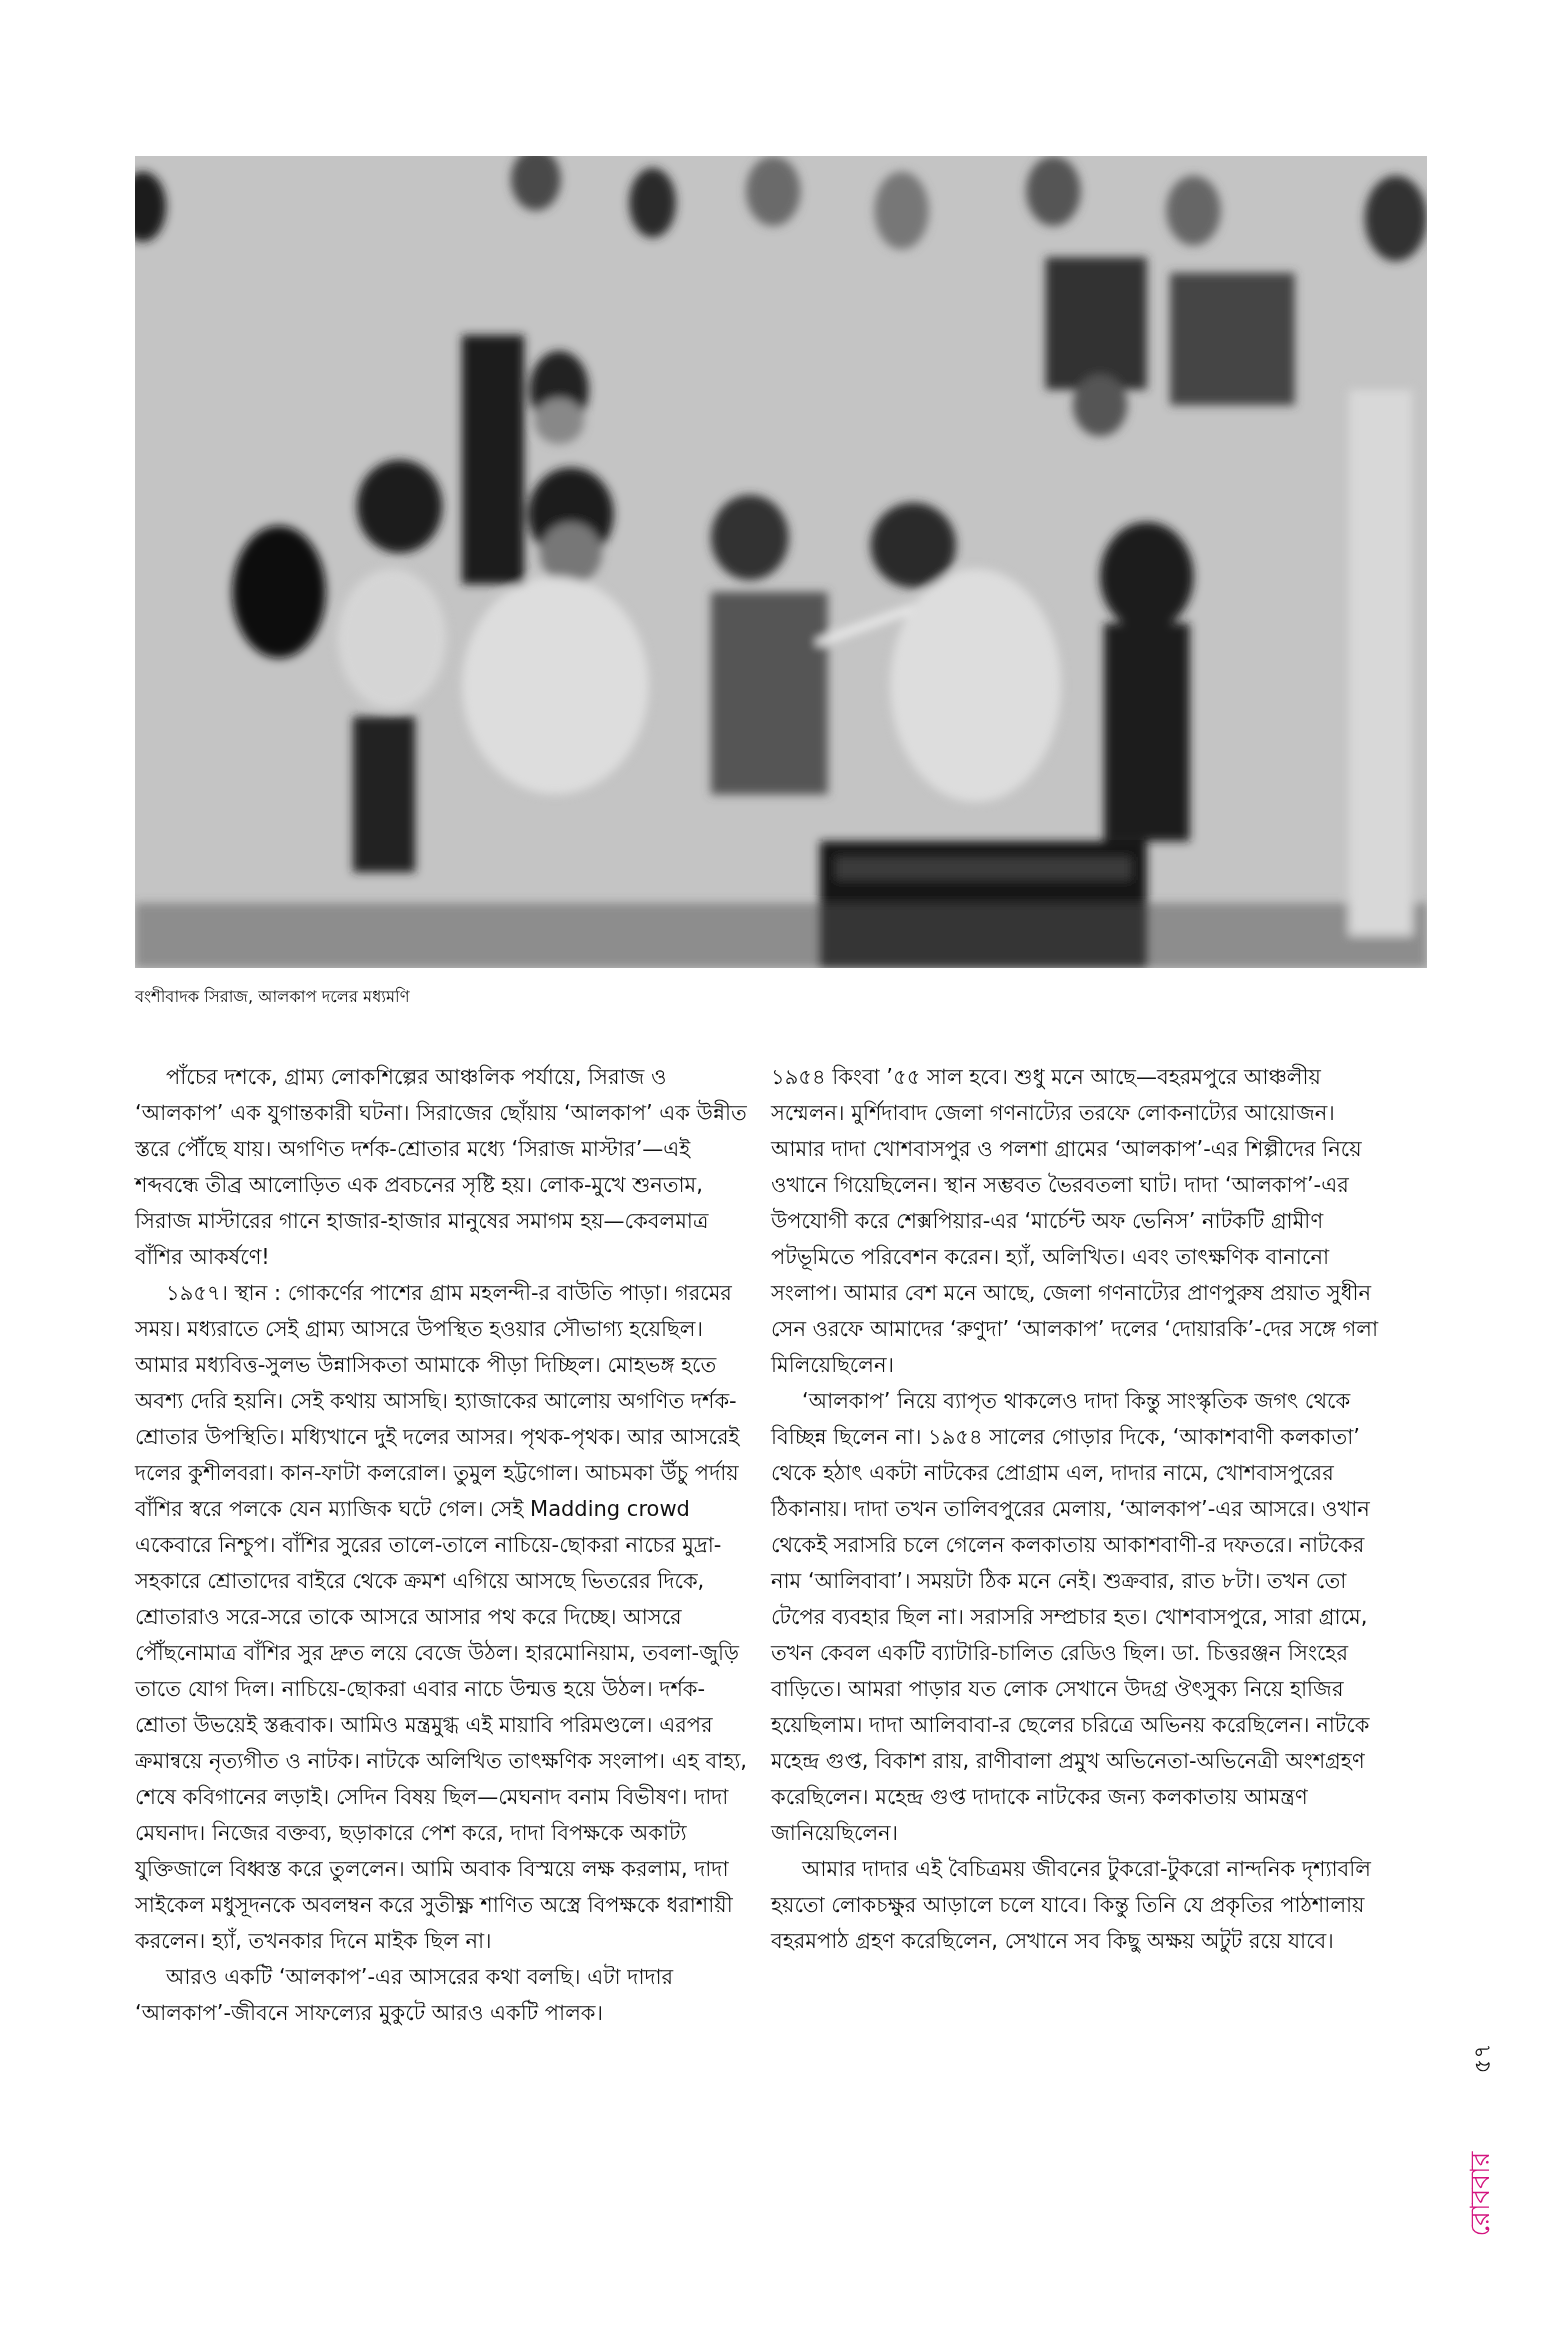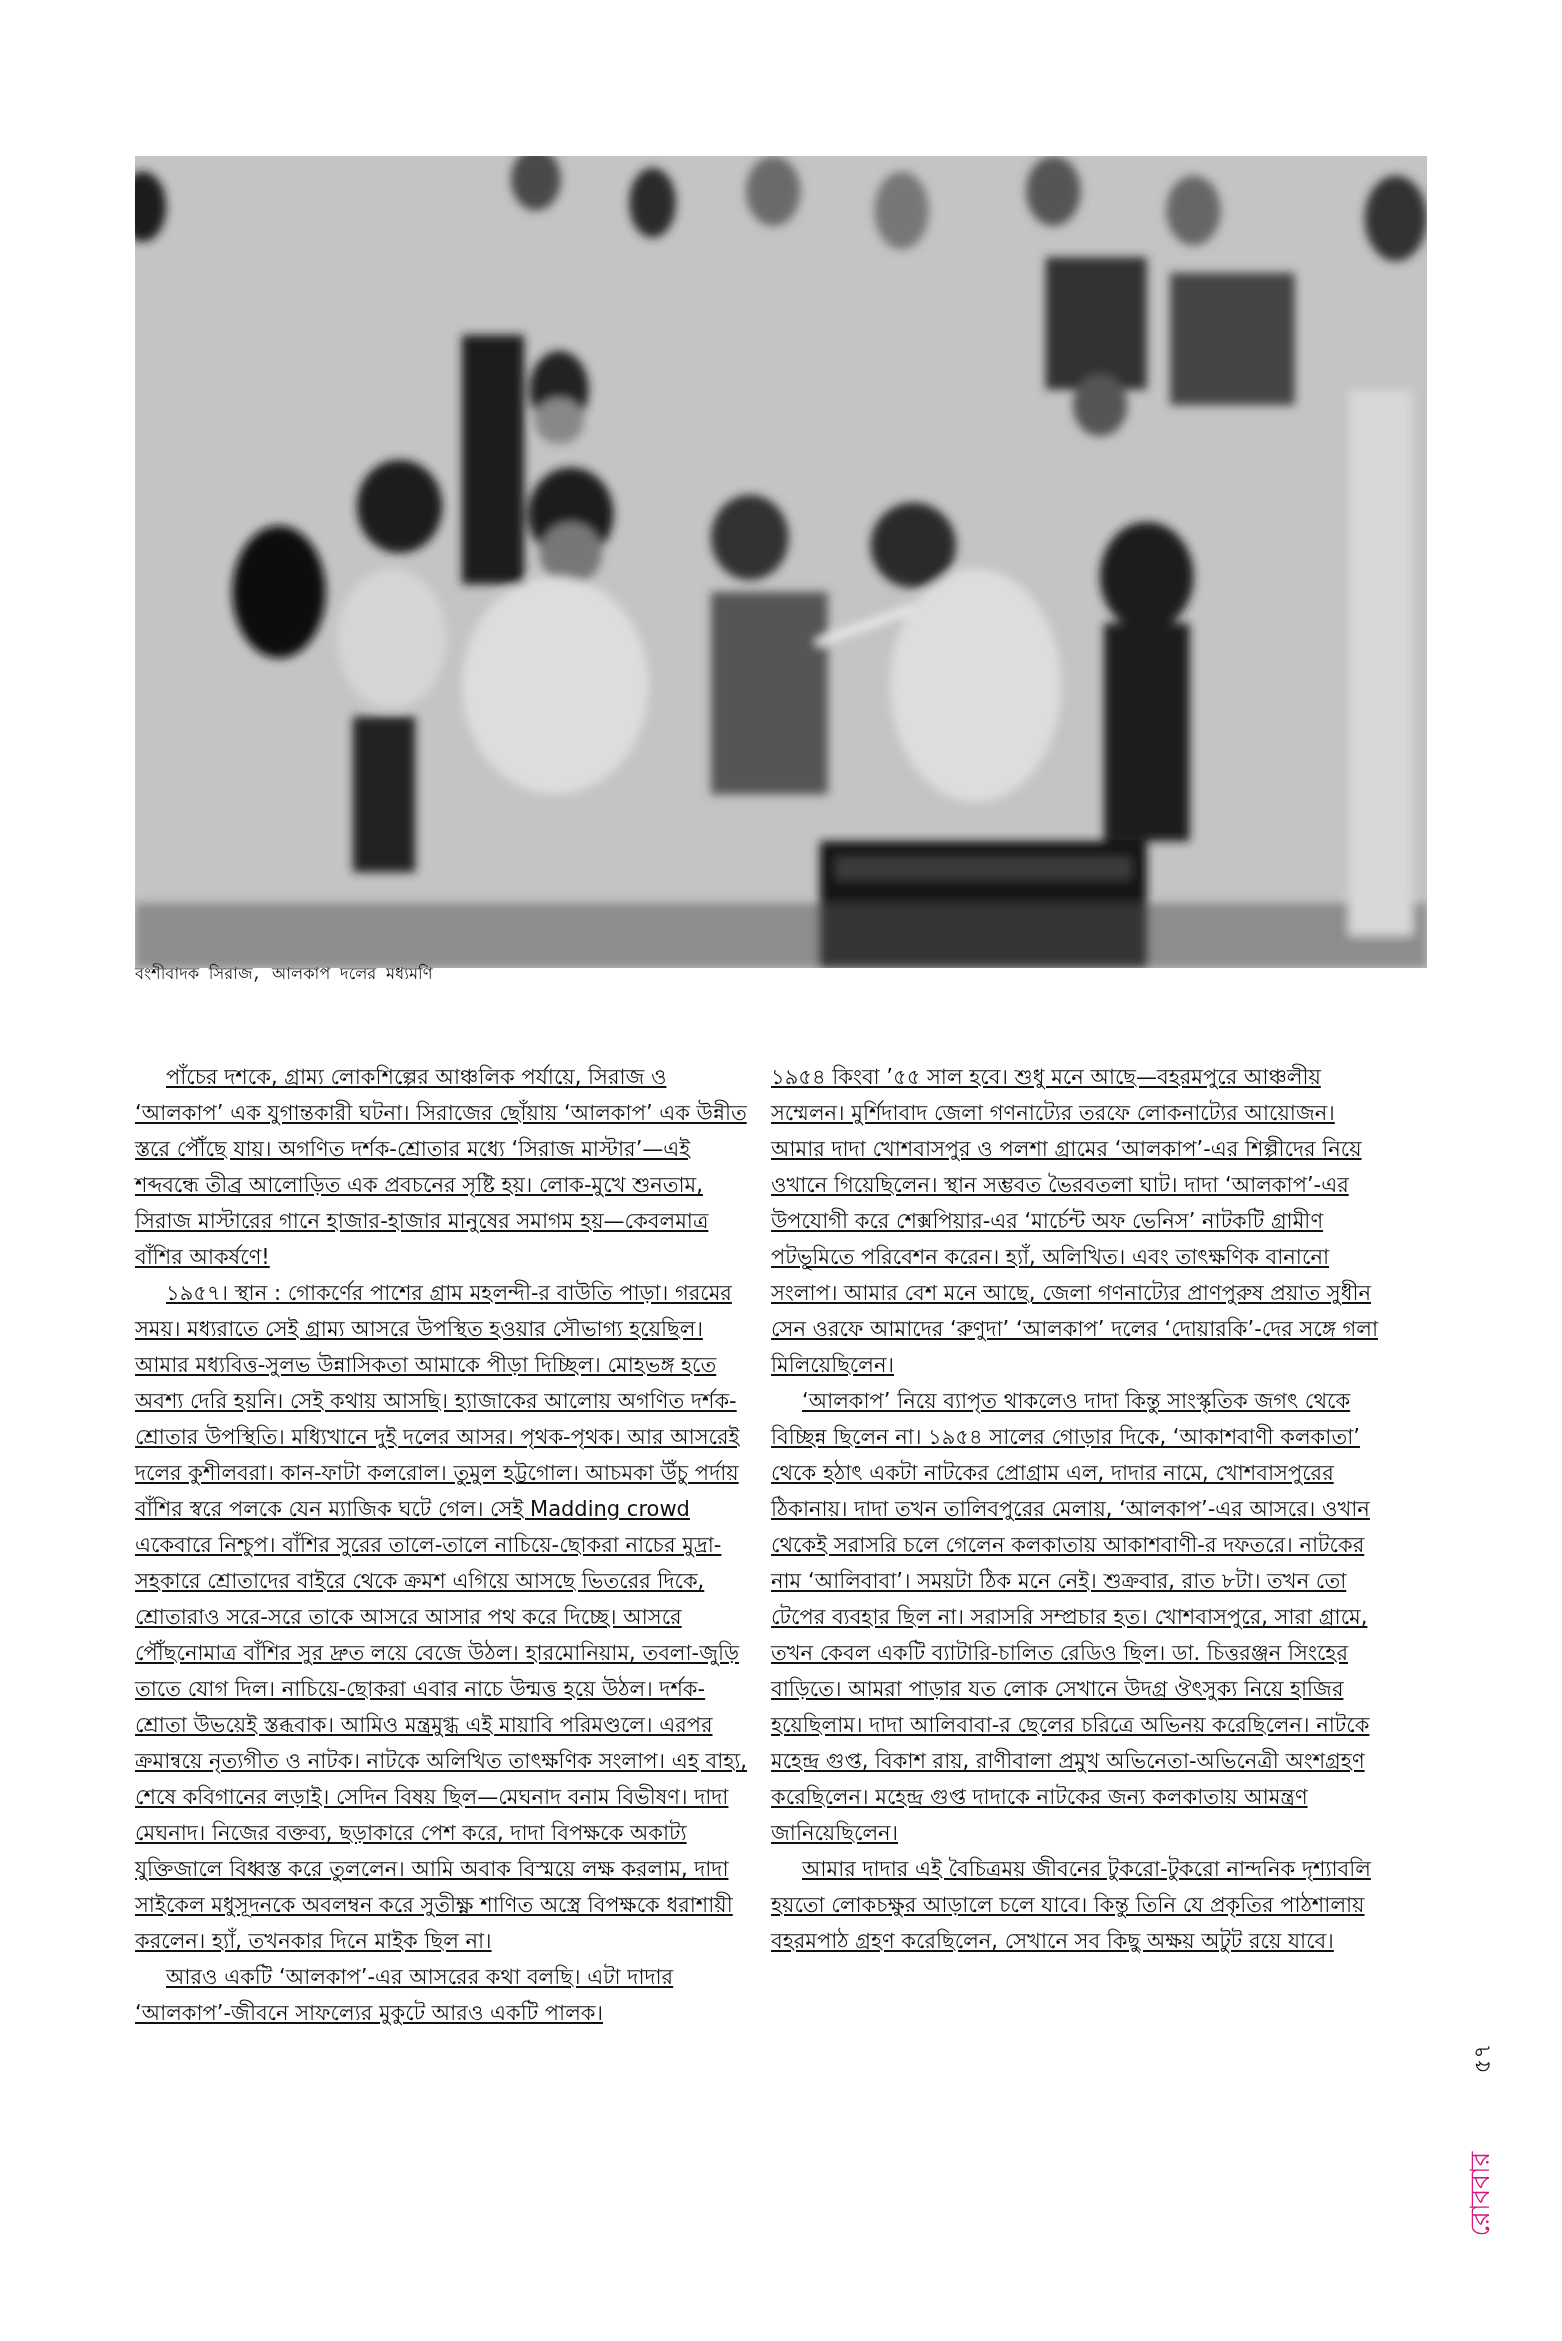--- a/index.html
+++ b/index.html
@@ -7,26 +7,26 @@
     width: 1563px; height: 2342px; position: relative; overflow: hidden;
     font-family: "DejaVu Sans", sans-serif; color: #111;
   }
   .photo {
     position: absolute; left: 135px; top: 156px; width: 1292px; height: 812px;
     background: linear-gradient(180deg, #bdbdbd 0%, #c9c9c9 40%, #a8a8a8 75%, #6e6e6e 100%);
     overflow: hidden;
   }
   .photo svg { width: 100%; height: 100%; display: block; }
   .caption {
-    position: absolute; left: 135px; top: 963px;
-    font-size: 16.3px; line-height: 23px; color: #111; font-family: Liberation Mono, monospace;
+    position: absolute; left: 135px; top: 985px;
+    font-size: 16.3px; line-height: 23px; color: #111;
   }
   .col {
     position: absolute; top: 1059px; font-size: 21px; line-height: 36px;
-    color: #111; text-align: left; text-decoration: underline;
+    color: #111; text-align: left;
   }
   .col-left { left: 135px; width: 615px; }
   .col-right { left: 771px; width: 623px; }
   .col p { margin: 0; text-indent: 0; }
   .col p.indent { text-indent: 31px; }
   .page-num {
     position: absolute; left: 1469px; top: 2039px;
     font-size: 23px; color: #111;
     transform: rotate(-90deg); transform-origin: center;
   }

